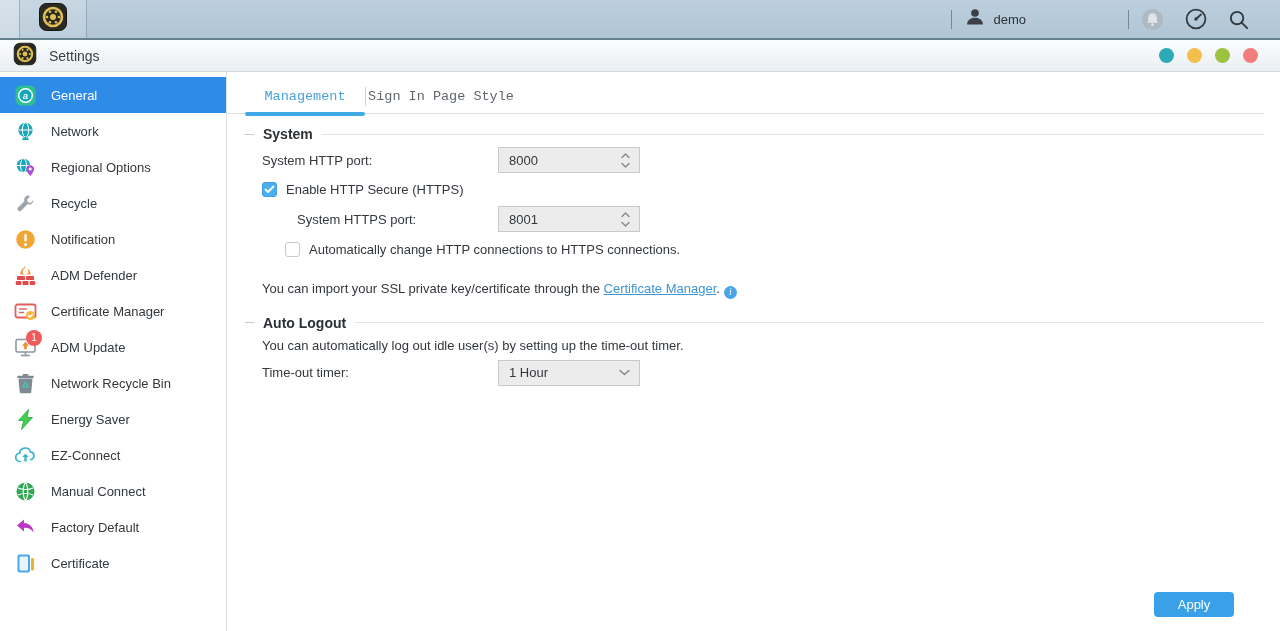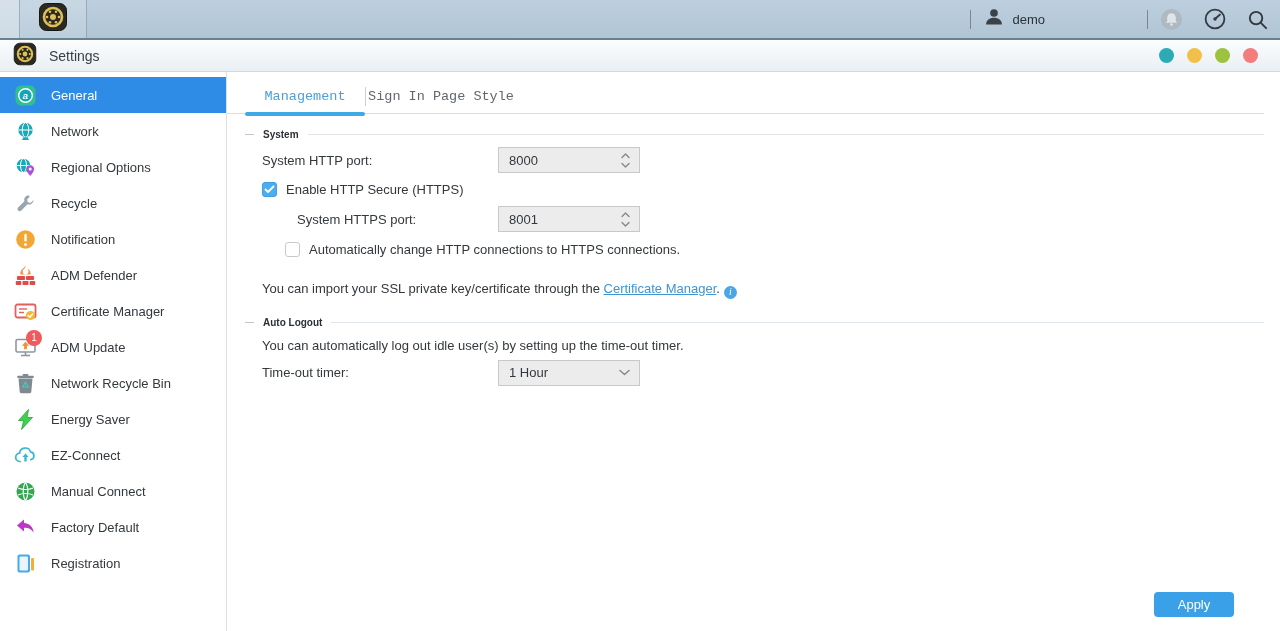--- a/index.html
+++ b/index.html
@@ -7,21 +7,21 @@
               font-family:"Liberation Sans", sans-serif; }
 
   
   .taskbar { height:38px; background:linear-gradient(#bdcfde,#b0c5d5);
              display:flex; align-items:center; }
   .tb-edge { width:20px; height:38px; background:rgba(255,255,255,.38);
              border-right:1px solid rgba(110,135,155,.55); }
   .tb-app  { width:67px; height:38px; display:flex; align-items:center; justify-content:center;
              background:rgba(255,255,255,.16); border-right:1px solid rgba(110,135,155,.55);
              cursor:pointer; }
-  .tb-right { margin-left:auto; display:flex; align-items:center; padding-right:11px;text-align:center; }
+  .tb-right { margin-left:auto; display:flex; align-items:center; padding-right:30px;text-align:center; }
   .tb-div { width:1px; height:19px; background:#505a62; opacity:.6; }
   .tb-user { display:flex; align-items:center; gap:8px; margin-left:13px; cursor:pointer; }
   .tb-user .uname { font-size:13px; color:#2d3237; }
   .tb-div2 { margin-left:102px; }
   .tb-icon { display:flex; align-items:center; justify-content:center; cursor:pointer; }
   .tb-bell { margin-left:12px; }
   .tb-gauge { margin-left:20px; }
   .tb-search { margin-left:19px; }
 
   
@@ -56,21 +56,21 @@
   .tab { height:100%; display:flex; align-items:center; justify-content:center;
          font-size:13.5px; color:#61676d; position:relative; cursor:pointer; }
   .tab-management { margin-left:18px; width:120px; color:#4aa0d8; }
   .tab-active::after { content:""; position:absolute; left:0; right:0; bottom:-3px;
                        height:4px; background:#3fa9e5; border-radius:2px; }
   .tab-sep { width:1px; height:19px; background:#ccd1d5; }
   .tab-signin { width:150px; }
 
   .sec-head { display:flex; align-items:center; gap:9px; margin:13px 16px 0 18px; height:14px; }
   .sec-head::before { content:""; width:9px; height:1px; background:#c2c8cc; }
-  .sec-title { font-size:10px; font-weight:bold; color:#2b3035; }
+  .sec-title { font-size:14px; font-weight:bold; color:#2b3035; }
   .sec-line { flex:1; height:1px; background:#e2e5e8; }
 
   .form-row { display:flex; align-items:center; margin-left:35px; height:26px; }
   .r-http { margin-top:6px; }
   .r-https { margin-top:9px; }
   .r-timer { margin-top:6px; }
   .form-label { width:236px; font-size:13px; color:#33383d; }
   .form-label.indent { margin-left:35px; width:201px; }
 
   .spin, .select { width:142px; height:26px; background:#ececec; border:1px solid #c9c9c9;
@@ -325,21 +325,21 @@
           <span>Factory Default</span>
         </li>
         <li class="side-item">
           <span class="icon-wrap">
             <svg width="23" height="23" viewBox="0 0 23 23">
               <rect x="3.5" y="2.5" width="12.5" height="18" rx="2" fill="#4aa9e8"></rect>
               <rect x="5.5" y="4.5" width="8.5" height="14" rx="1" fill="#eaf4fb"></rect>
               <rect x="17" y="6" width="3" height="12.5" rx="1" fill="#f2b02f"></rect>
             </svg>
           </span>
-          <span>Registration</span>
+          <span>Certificate</span>
         </li>
       </ul>
     </nav>
 
     <main class="content">
       <div class="tabs">
         <div class="tab tab-management tab-active">Management</div>
         <div class="tab-sep"></div>
         <div class="tab tab-signin">Sign In Page Style</div>
       </div>

